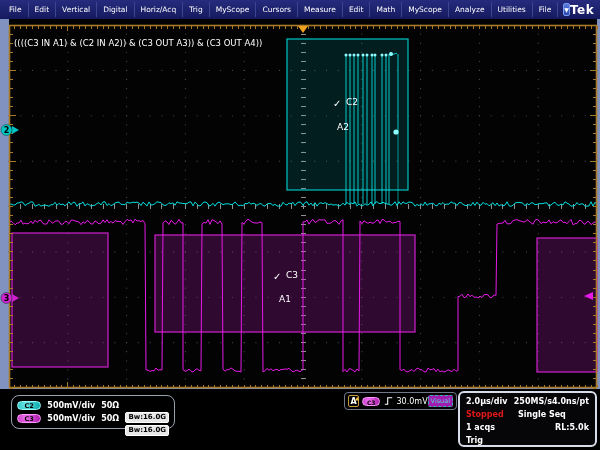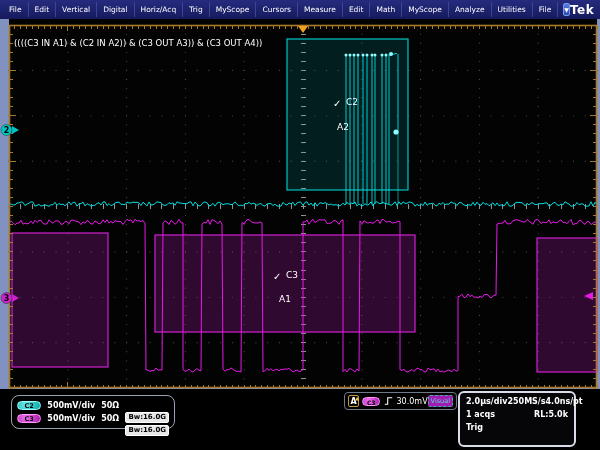--- a/index.html
+++ b/index.html
@@ -63,21 +63,21 @@
     color:#000; font-size:6px; font-weight:bold; text-align:center; line-height:9px;
   }
   .trig-slope { margin-left:4px; }
   .trig-level { color:#fff; font-size:8px; font-weight:normal; margin-left:3px; }
   .visual-btn {
     margin-left:auto; border:1px dashed #30b0b0; border-radius:2px; color:#50d8d8;
     font-size:6.5px; padding:1px 2px; background:#a21caf;
   }
 
   .acq-box {
-    position:absolute; left:458px; top:2px; width:118px; height:56px;
+    position:absolute; left:458px; top:2px; width:139px; height:56px;
     border:2px solid #d8dce8; border-radius:6px; background:#060608;
     padding:2px 6px; color:#fff; font-size:8px; font-weight:bold;
   }
   .acq-row { display:flex; height:13px; line-height:13px; }
   .acq-r1-a { width:52px; } .acq-r1-b { flex:1; } .acq-r1-c { }
   .acq-stopped { width:52px; color:#e01818; }
   .acq-r3-a { flex:1; }
 </style>
 </head>
 <body>
@@ -1303,20 +1303,24 @@
     <div class="visual-btn">Visual</div>
   </div>
 
   <div class="acq-box">
     <div class="acq-row">
       <span class="acq-r1-a">2.0µs/div</span>
       <span class="acq-r1-b">250MS/s</span>
       <span class="acq-r1-c">4.0ns/pt</span>
     </div>
     <div class="acq-row">
+      <span class="acq-stopped">Stopped</span>
+      <span>Single Seq</span>
+    </div>
+    <div class="acq-row">
       <span class="acq-r3-a">1 acqs</span>
       <span>RL:5.0k</span>
     </div>
     <div class="acq-row">
       <span>Trig</span>
     </div>
   </div>
 </div>
 
 </body></html>

